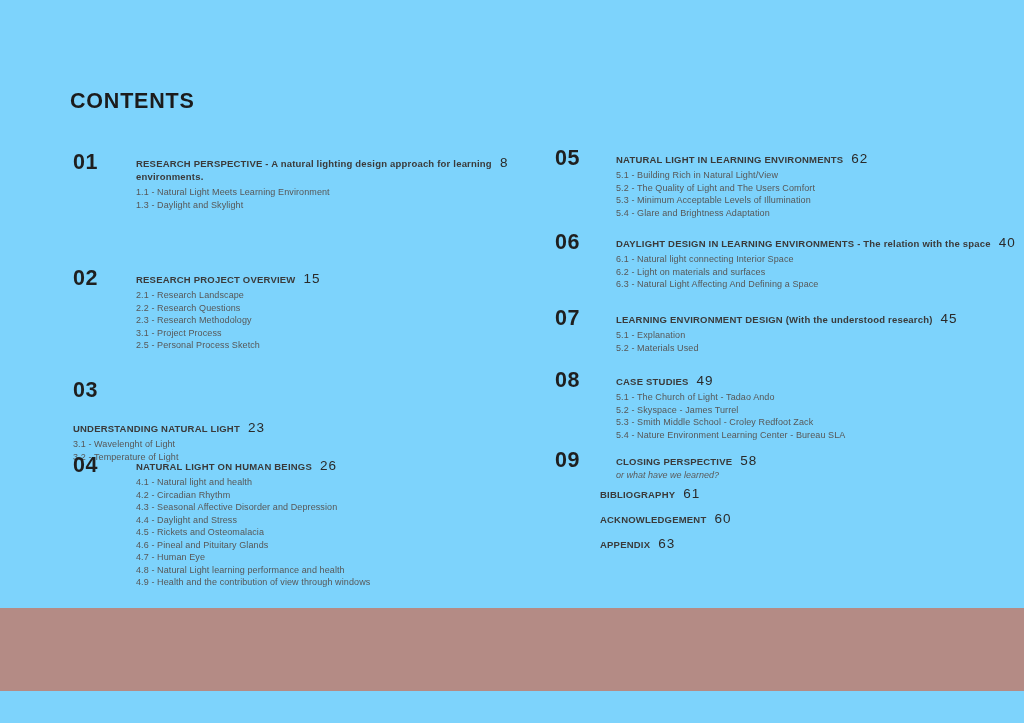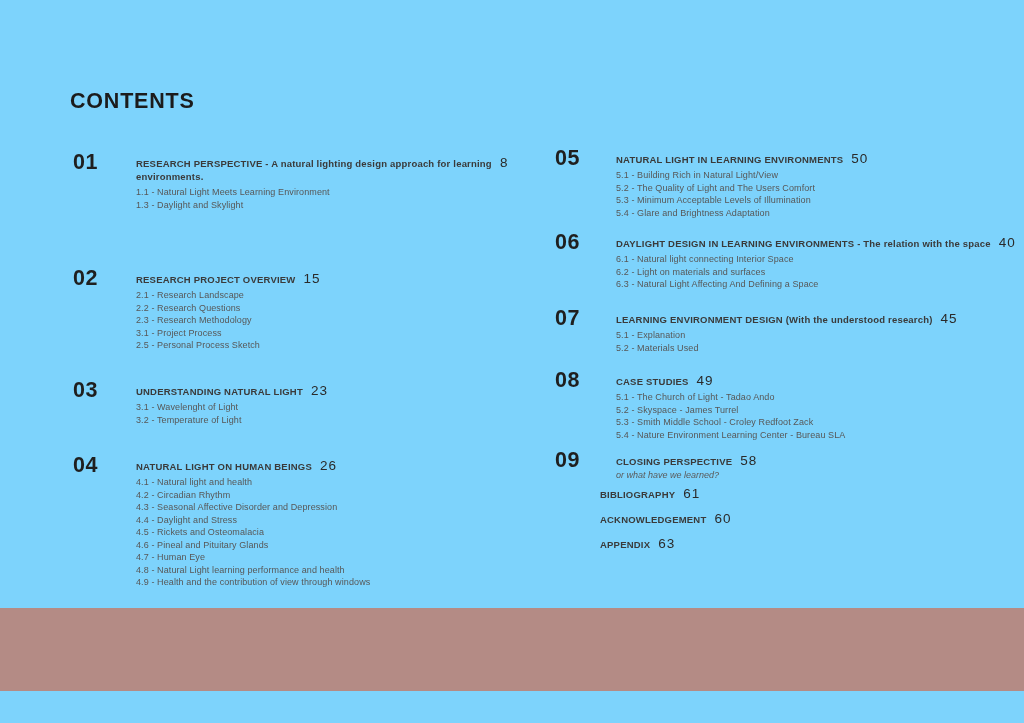--- a/index.html
+++ b/index.html
@@ -85,21 +85,21 @@
           </div>
           <ul class="sec-items">
             <li>2.1 - Research Landscape</li>
             <li>2.2 - Research Questions</li>
             <li>2.3 - Research Methodology</li>
             <li>3.1 - Project Process</li>
             <li>2.5 - Personal Process Sketch</li>
           </ul>
         </div>
       </div>
-      <div class="toc-section side-left" style="top: 380px;">
+      <div class="toc-section side-left" style="top: 380px; flex-direction: column;">
         <div class="sec-num">03</div>
         <div class="sec-body">
           <div class="sec-heading">
             <span class="h-text">UNDERSTANDING NATURAL LIGHT</span>
             <span class="h-page">23</span>
           </div>
           <ul class="sec-items">
             <li>3.1 - Wavelenght of Light</li>
             <li>3.2 - Temperature of Light</li>
           </ul>
@@ -125,21 +125,21 @@
           </ul>
         </div>
       </div>
     </div>
   <div>
       <div class="toc-section side-right" style="top: 148px;">
         <div class="sec-num">05</div>
         <div class="sec-body">
           <div class="sec-heading">
             <span class="h-text">NATURAL LIGHT IN LEARNING ENVIRONMENTS</span>
-            <span class="h-page">50</span>
+            <span class="h-page">62</span>
           </div>
           <ul class="sec-items">
             <li>5.1 - Building Rich in Natural Light/View</li>
             <li>5.2 - The Quality of Light and The Users Comfort</li>
             <li>5.3 - Minimum Acceptable Levels of Illumination</li>
             <li>5.4 - Glare and Brightness Adaptation</li>
           </ul>
         </div>
       </div>
       <div class="toc-section side-right" style="top: 232px;">

